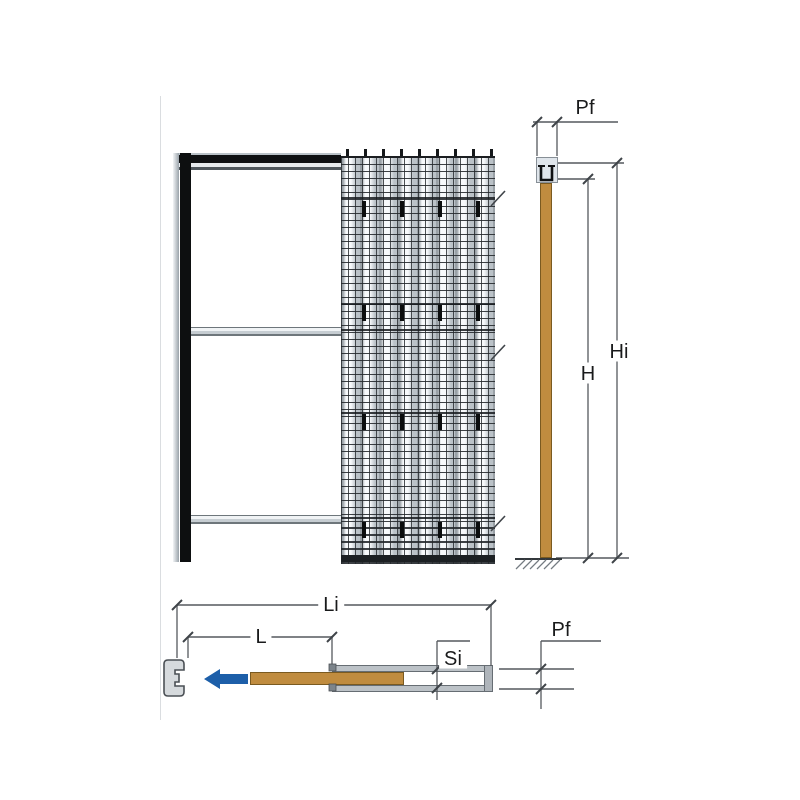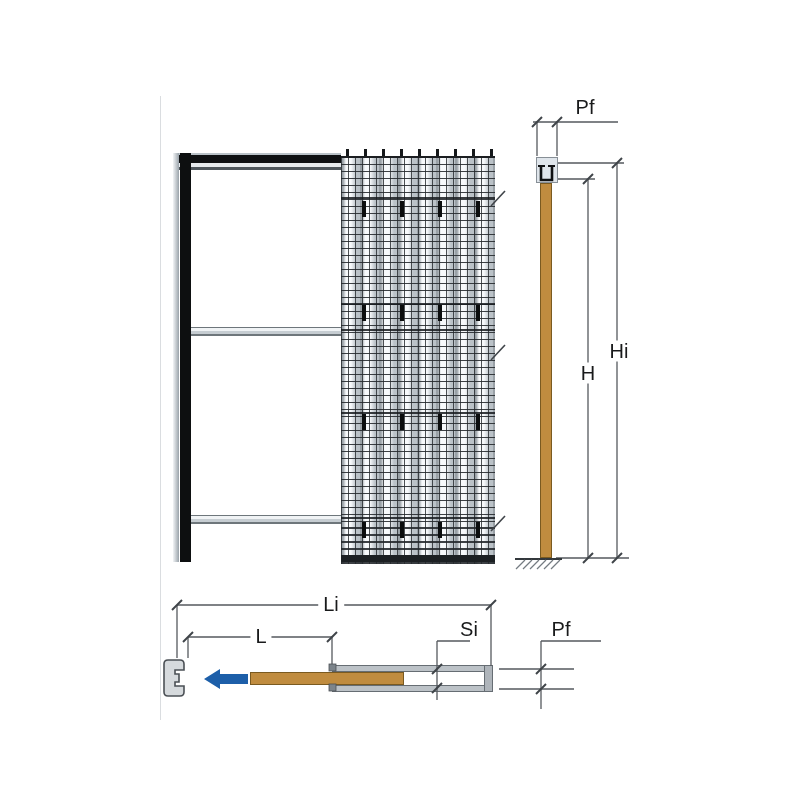--- a/index.html
+++ b/index.html
@@ -191,15 +191,15 @@
     <path d="M168,660 L180,660 Q184,660 184,664 L184,670 L175,670 L175,674 L179,674 L179,682 L175,682 L175,686 L184,686 L184,692 Q184,696 180,696 L168,696 Q164,696 164,692 L164,664 Q164,660 168,660 Z" fill="#d6dadd" stroke="#4b5055" stroke-width="1.6"></path>
 
     <polygon points="204,679 220,669 220,674 248,674 248,684 220,684 220,689" fill="#1d5fa9"></polygon>
   </svg>
 
   <div class="dim-label" style="left:585px;top:107px;">Pf</div>
   <div class="dim-label" style="left:588px;top:373px;">H</div>
   <div class="dim-label" style="left:619px;top:351px;">Hi</div>
   <div class="dim-label" style="left:331px;top:604px;">Li</div>
   <div class="dim-label" style="left:261px;top:636px;">L</div>
-  <div class="dim-label" style="left:453px;top:629px;margin-left:16px;">Si</div>
+  <div class="dim-label" style="left:453px;top:658px;">Si</div>
   <div class="dim-label" style="left:561px;top:629px;">Pf</div>
 </div>
 
 </body></html>

